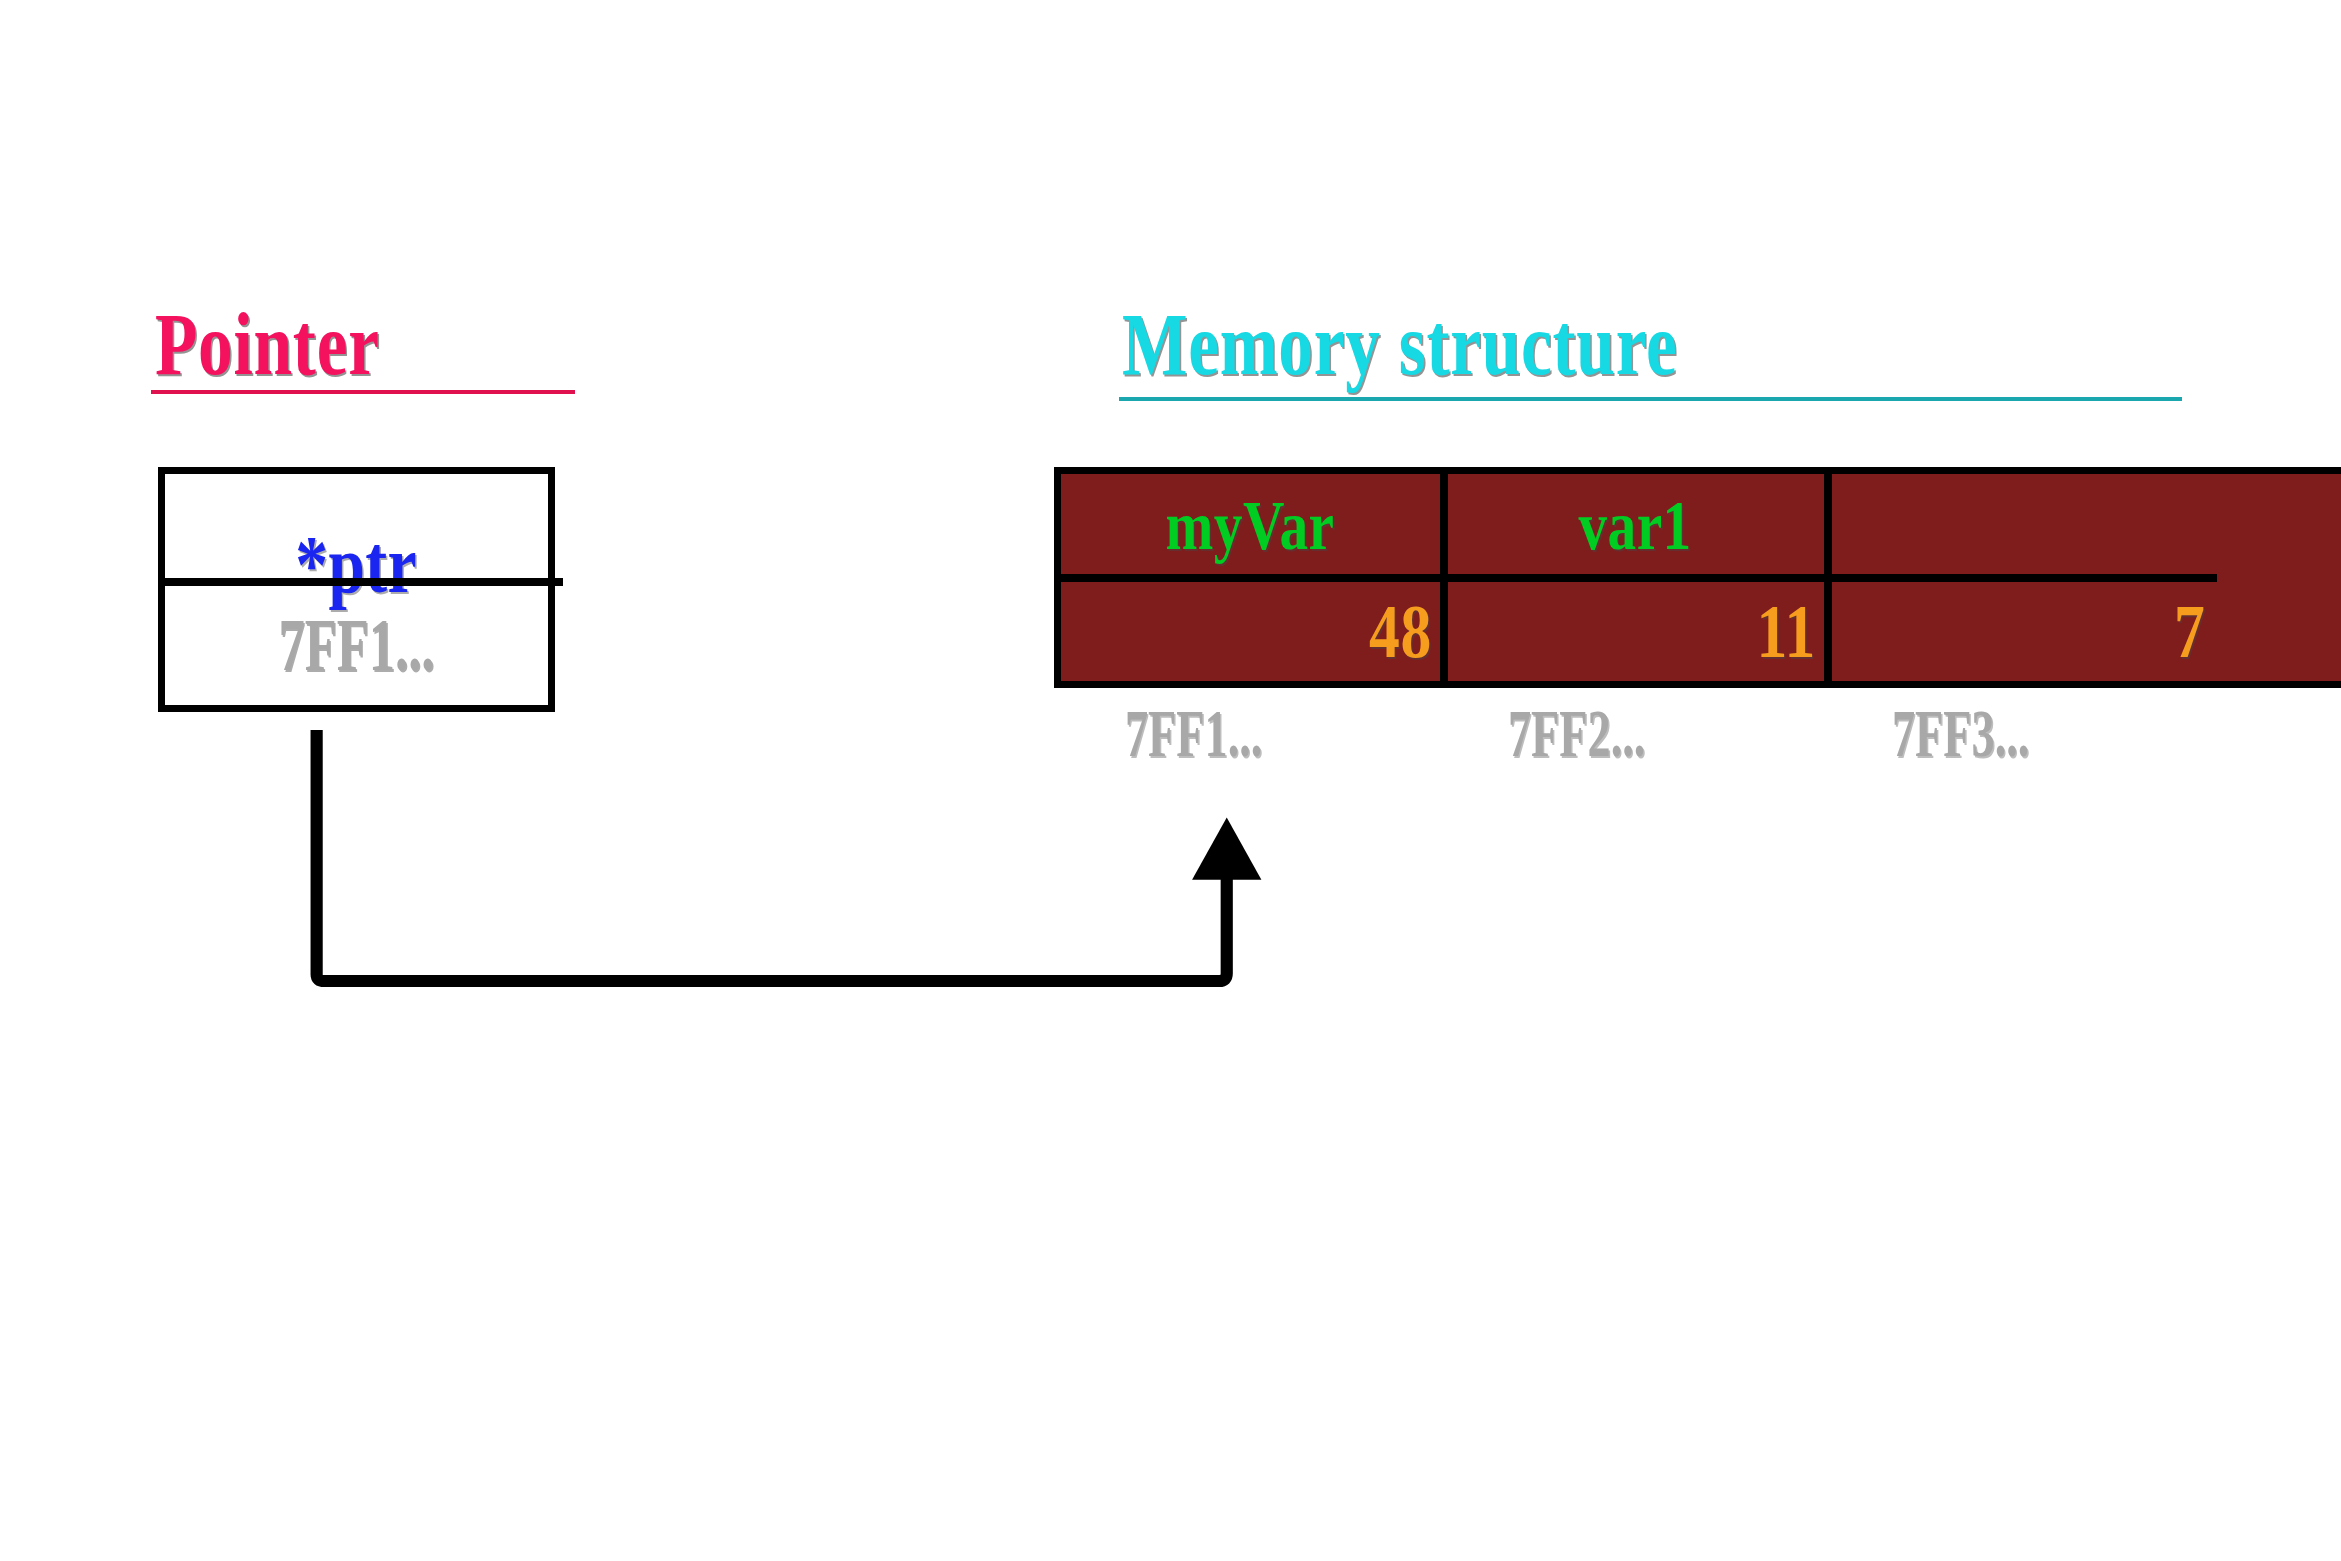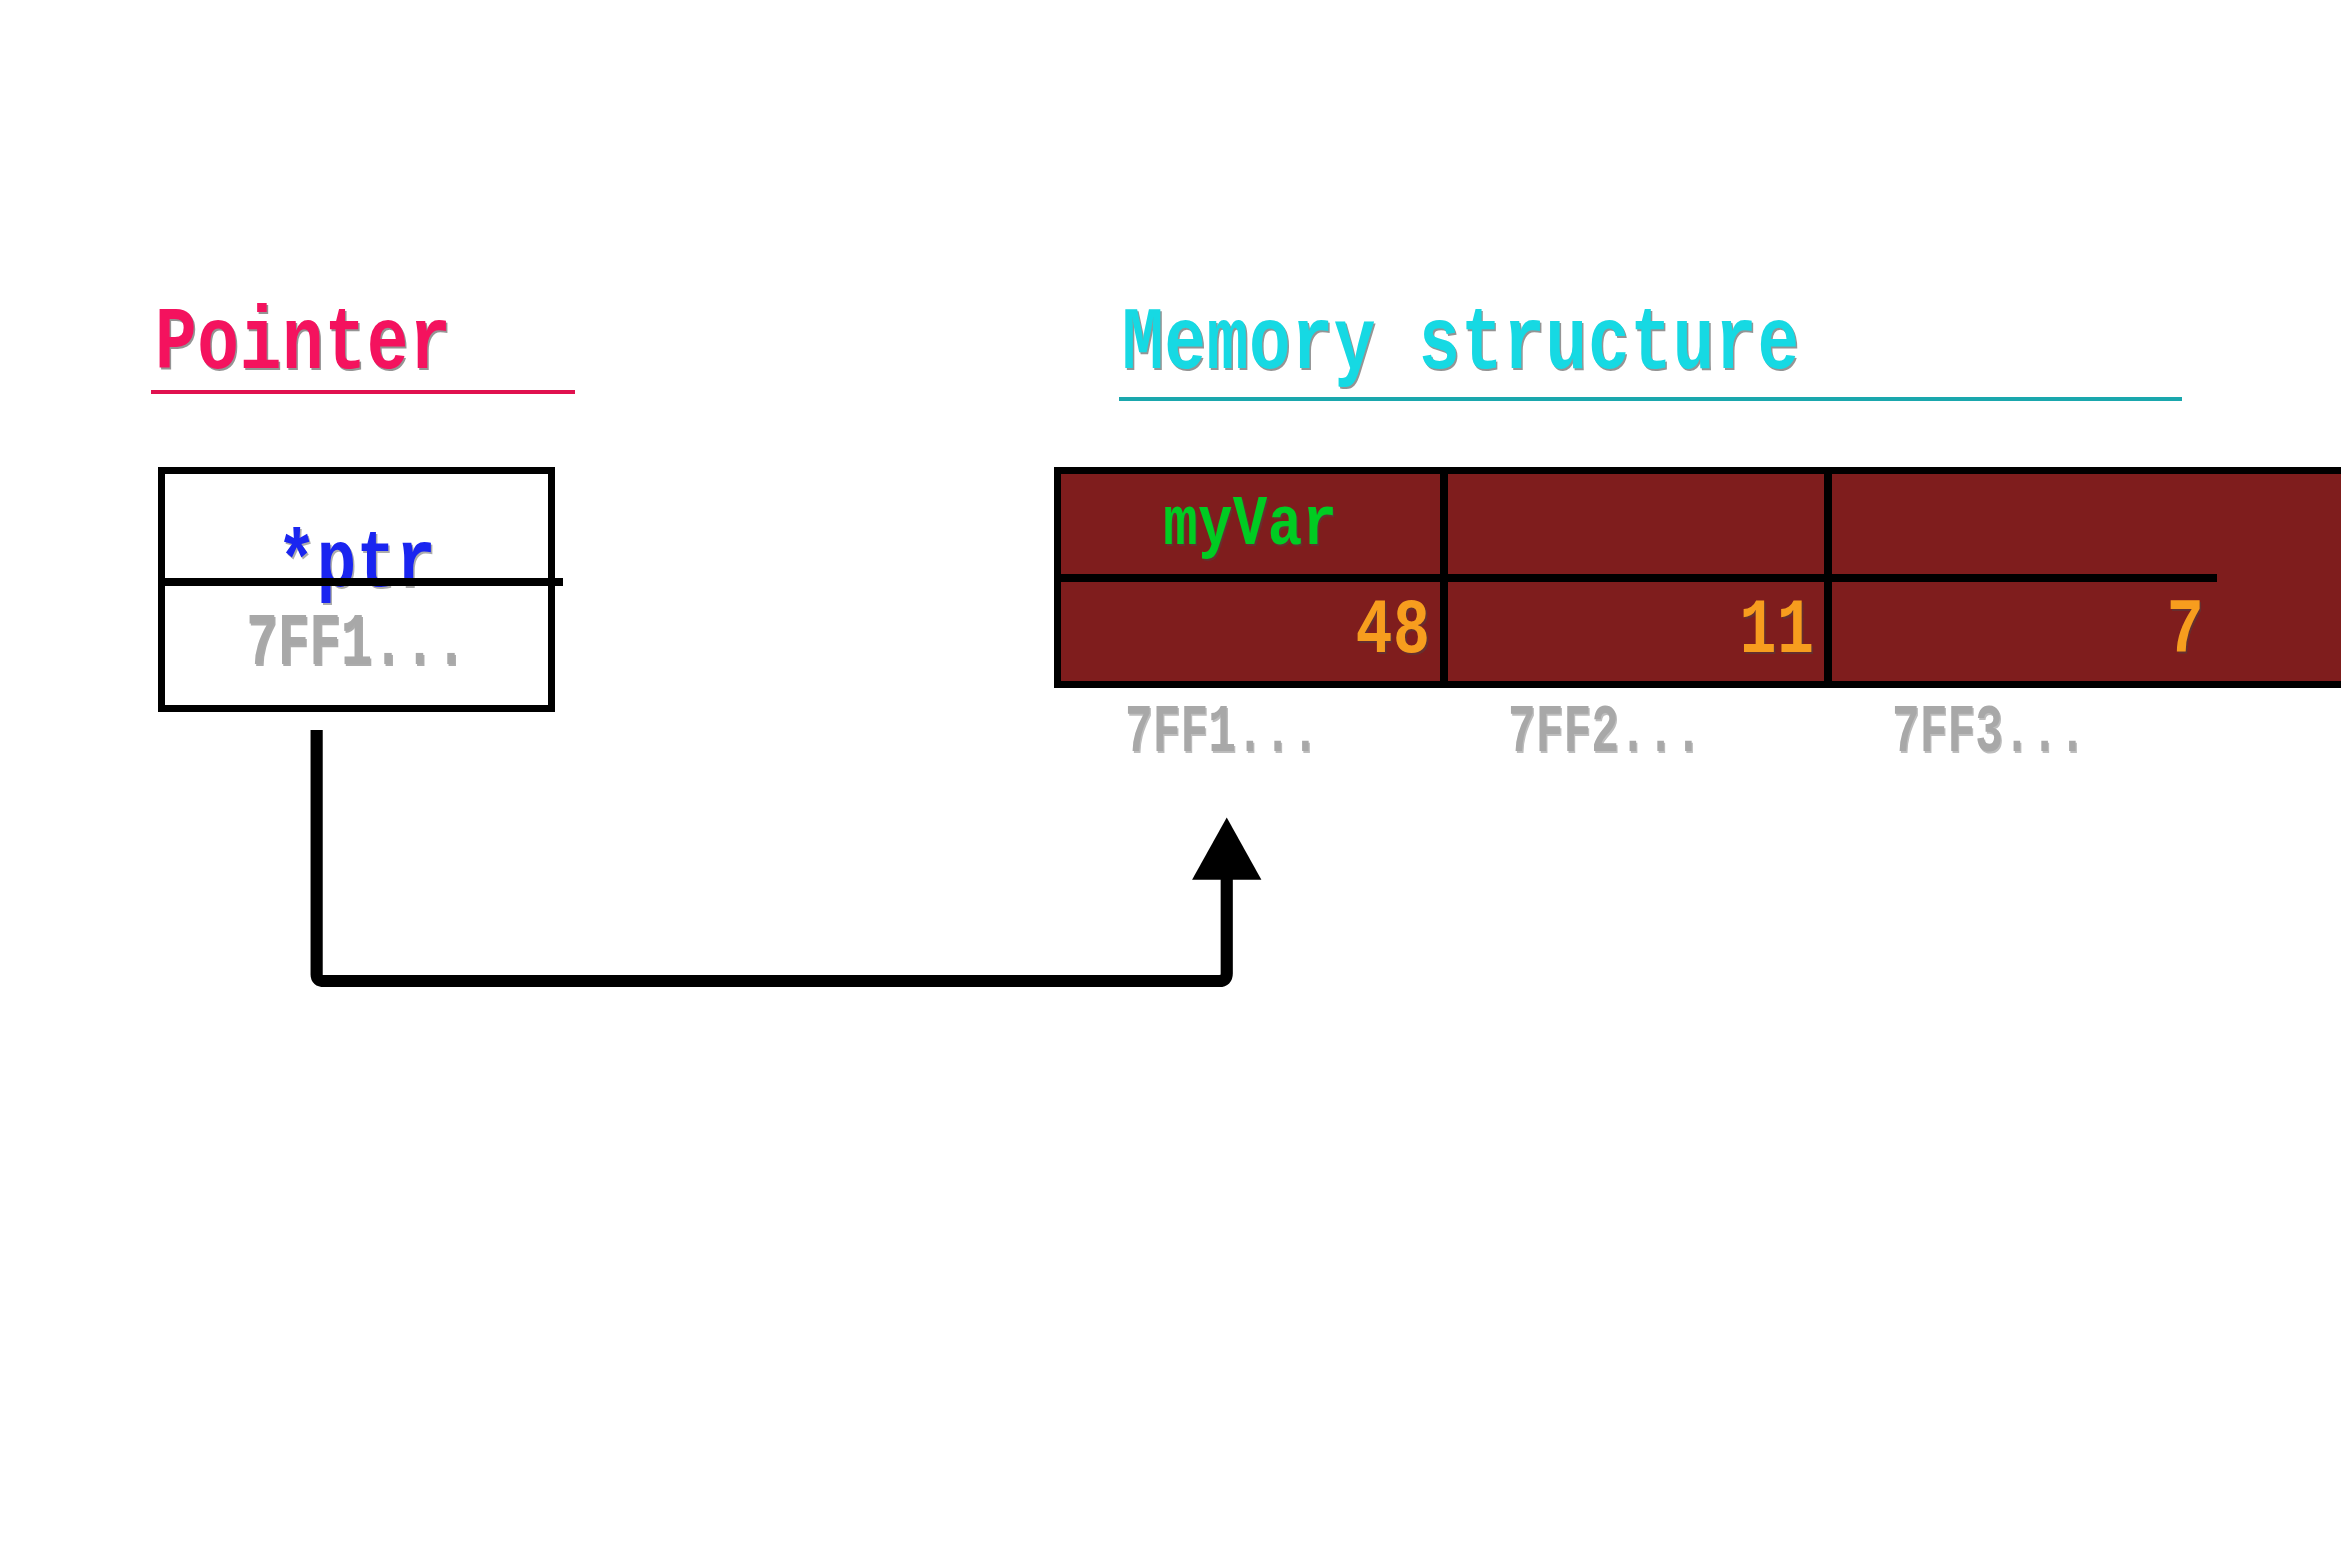--- a/index.html
+++ b/index.html
@@ -6,21 +6,21 @@
     margin: 0;
     padding: 0;
     background: #ffffff;
   }
   #canvas {
     position: relative;
     width: 2342px;
     height: 1562px;
     background: #ffffff;
     overflow: hidden;
-    font-family: Liberation Mono, monospace;
+    font-family: Liberation Serif, serif;
   }
 
   
   .heading {
     position: absolute;
     font-weight: bold;
     white-space: nowrap;
     letter-spacing: 0.9px;
     line-height: 1;
     transform: scaleX(0.78);
@@ -232,20 +232,23 @@
     <div class="ptr-row" id="ptr-row-addr">
       <span class="cellText" id="ptr-addr-text">7FF1...</span>
     </div>
   </div>
 
   <div id="memory-table">
 
     <div class="mem-cell mem-cell-name mem-col-0">
       <span class="mem-name-text">myVar</span>
     </div>
+    <div class="mem-cell mem-cell-name mem-col-1">
+      <span class="mem-name-text">var1</span>
+    </div>
 
     <div id="memory-row-divider"></div>
 
     <div class="mem-cell mem-cell-value mem-col-0">
       <span class="mem-value-text">48</span>
     </div>
     <div class="mem-cell mem-cell-value mem-col-1">
       <span class="mem-value-text">11</span>
     </div>
     <div class="mem-cell mem-cell-value mem-col-2">

